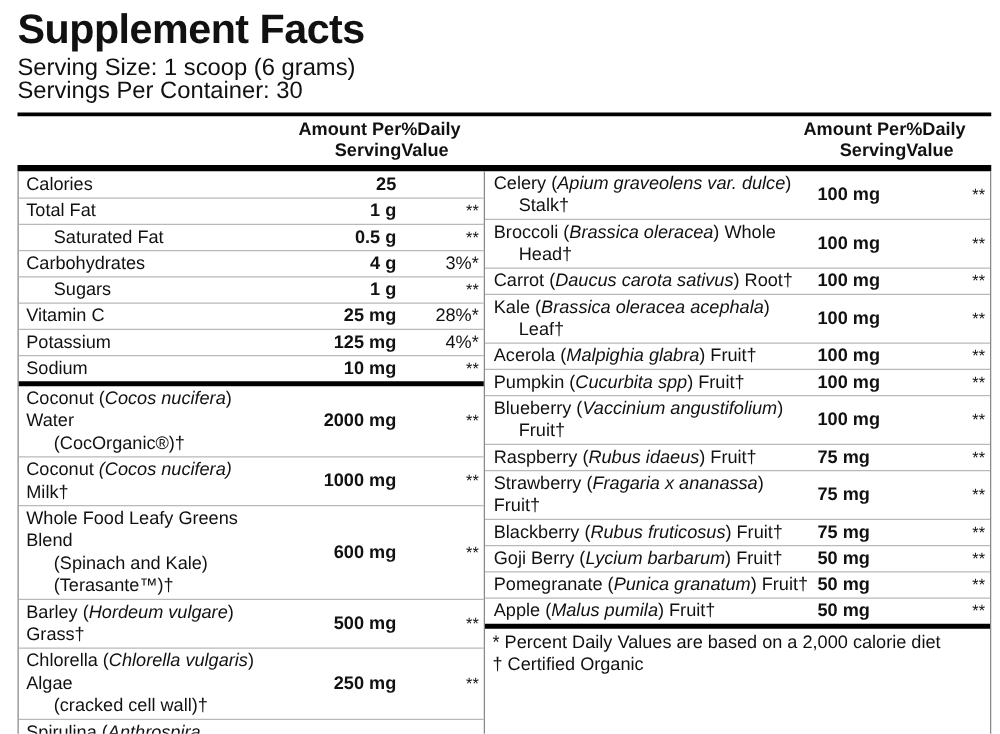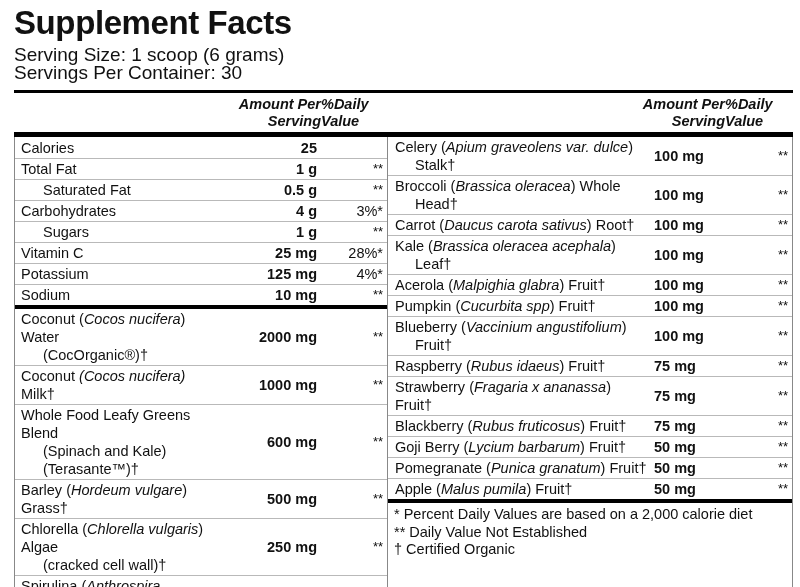--- a/index.html
+++ b/index.html
@@ -43,21 +43,20 @@
     border-left: 1px solid #888;
     border-right: 1px solid #888;
     border-bottom: 1px solid #888;
   }
   .hdr-wrap { border-top: 3px solid #000; }
 
   
   .colhead {
     display: flex;
     padding: 3px 0 2px 0;
-    font-style: italic;
   }
   .colhead .pane { display: flex; flex: 1 1 0; min-width: 0; }
   .colhead .pane.left  { flex: 0 0 373px; }
   .colhead .pane.right { flex: 1 1 auto; }
   .ch-name { flex: 1 1 auto; }
   .ch-amt {
     flex: 0 0 108px; text-align: right;
     font-size: 14.5px; font-weight: bold; line-height: 17px;
   }
   .ch-dv {
@@ -319,21 +318,20 @@
               <div class="dv stars">**</div>
             </div>
             <div class="row">
               <div class="nm"><span>Apple (<i>Malus pumila</i>) Fruit†</span></div>
               <div class="amt">50 mg</div>
               <div class="dv stars">**</div>
             </div>
           </div>
         <div class="foot">
             <div>* Percent Daily Values are based on a 2,000 calorie diet</div>
-            <div>** Daily Value Not Established</div>
             <div>† Certified Organic</div>
           </div>
       </div>
 
     </div>
   </div>
 
 </div>
 
 </body></html>

